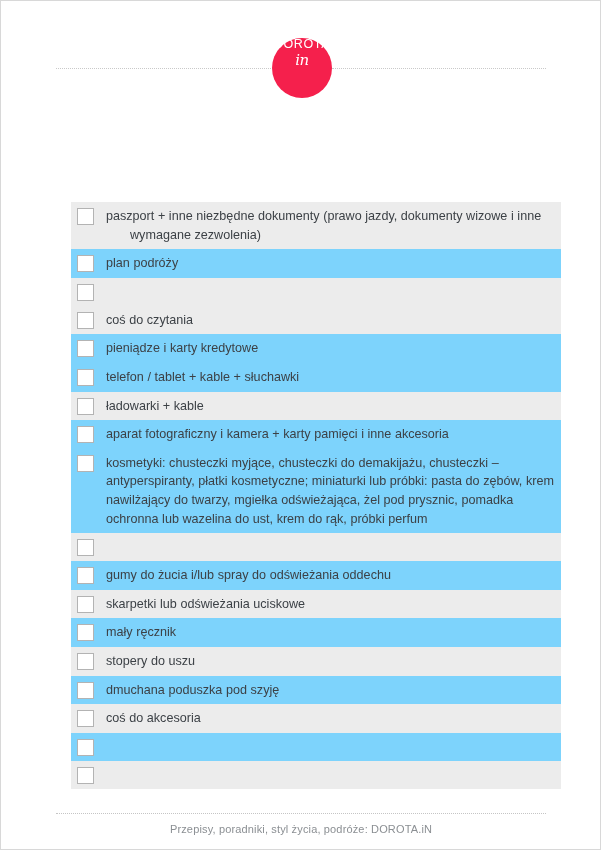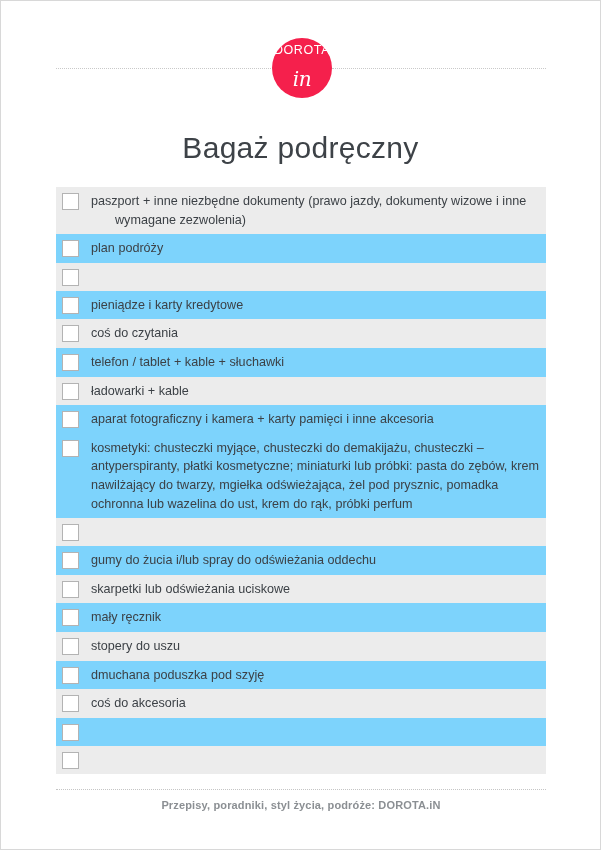--- a/index.html
+++ b/index.html
@@ -45,50 +45,50 @@
     width: 60px;
     height: 60px;
     border-radius: 50%;
     background: #f5204c;
     color: #ffffff;
     text-align: center;
     user-select: none;
   }
   .logo-main {
     display: block;
-    margin-top: 6px;
+    margin-top: 0;
     font-size: 12.5px;
     letter-spacing: 0.6px;
     font-weight: 400;
     line-height: 1;
   }
   .logo-sub {
     display: block;
-    margin-top: 12px;
+    margin-top: 2px;
     font-family: "DejaVu Serif", serif;
     font-style: italic;
-    font-size: 20px;
+    font-size: 15px;
     line-height: 1;
     letter-spacing: -0.5px;
   }
 
   
   .title {
     margin: 0;
     padding: 18px 0 0 0;
     text-align: center;
     font-size: 30px;
     font-weight: 300;
     letter-spacing: 0.3px;
     color: #3d4247;
   }
 
   
   .checklist {
-    margin: 0;
+    margin: 15px;
     padding: 0;
     list-style: none;
     position: absolute;
     left: 55px;
     top: 186px;
     width: 490px;
   }
   .row {
     display: flex;
     align-items: flex-start;
@@ -127,24 +127,23 @@
     padding-left: 24px;
   }
   .row.empty .row-label {
     min-height: 18px;
   }
 
   
   .footer {
     position: absolute;
     left: 55px;
-    top: 788px;
+    top: 812px;
     width: 490px;
     text-align: center;
-    font-weight: bold;
   }
   .footer-rule {
     height: 0;
     border-top: 1px dotted #c5c5c5;
   }
   .footer-text {
     margin-top: 9px;
     font-size: 11px;
     color: #8b8f93;
     letter-spacing: 0.15px;
@@ -157,41 +156,40 @@
 
   <div class="header">
     <div class="header-rule left"></div>
     <div class="header-rule right"></div>
     <div class="logo">
       <span class="logo-main">DOROTA</span>
       <span class="logo-sub">in</span>
     </div>
   </div>
 
-  <h1 class="title">Bagaż podręczny</h1>
 
   <ul class="checklist">
       <li class="row shaded">
         <span class="checkbox"></span>
         <span class="row-label hang">paszport + inne niezbędne dokumenty (prawo jazdy, dokumenty wizowe i inne<span class="cont">wymagane zezwolenia)</span></span>
       </li>
       <li class="row">
         <span class="checkbox"></span>
         <span class="row-label">plan podróży</span>
       </li>
       <li class="row shaded">
         <span class="checkbox"></span>
       </li>
+      <li class="row shaded">
+        <span class="checkbox"></span>
+        <span class="row-label">coś do czytania</span>
+      </li>
       <li class="row">
         <span class="checkbox"></span>
         <span class="row-label">pieniądze i karty kredytowe</span>
-      </li>
-      <li class="row shaded">
-        <span class="checkbox"></span>
-        <span class="row-label">coś do czytania</span>
       </li>
       <li class="row">
         <span class="checkbox"></span>
         <span class="row-label">telefon / tablet + kable + słuchawki</span>
       </li>
       <li class="row shaded">
         <span class="checkbox"></span>
         <span class="row-label">ładowarki + kable</span>
       </li>
       <li class="row">

